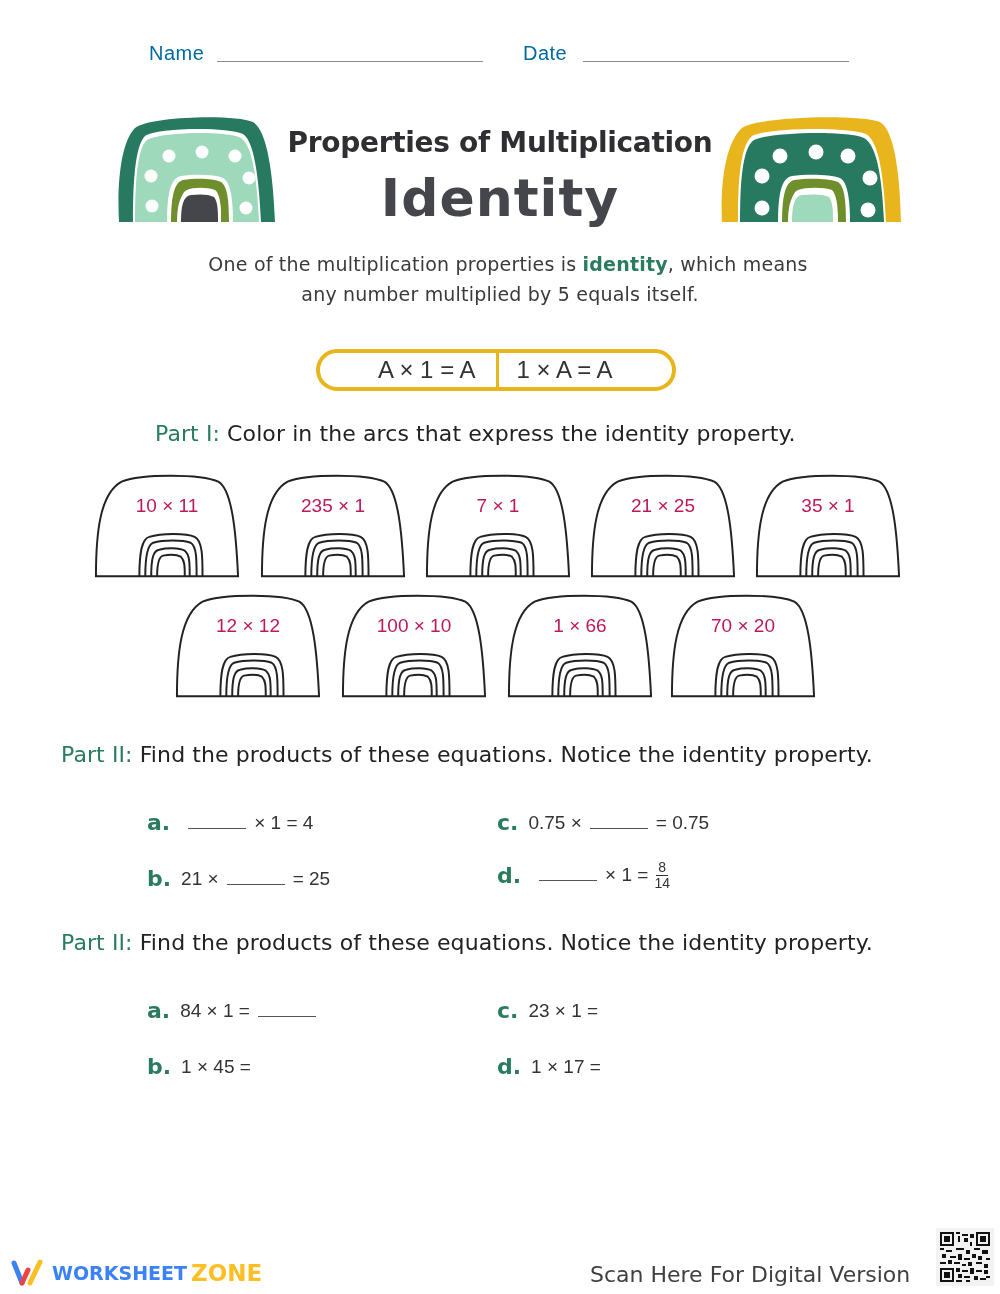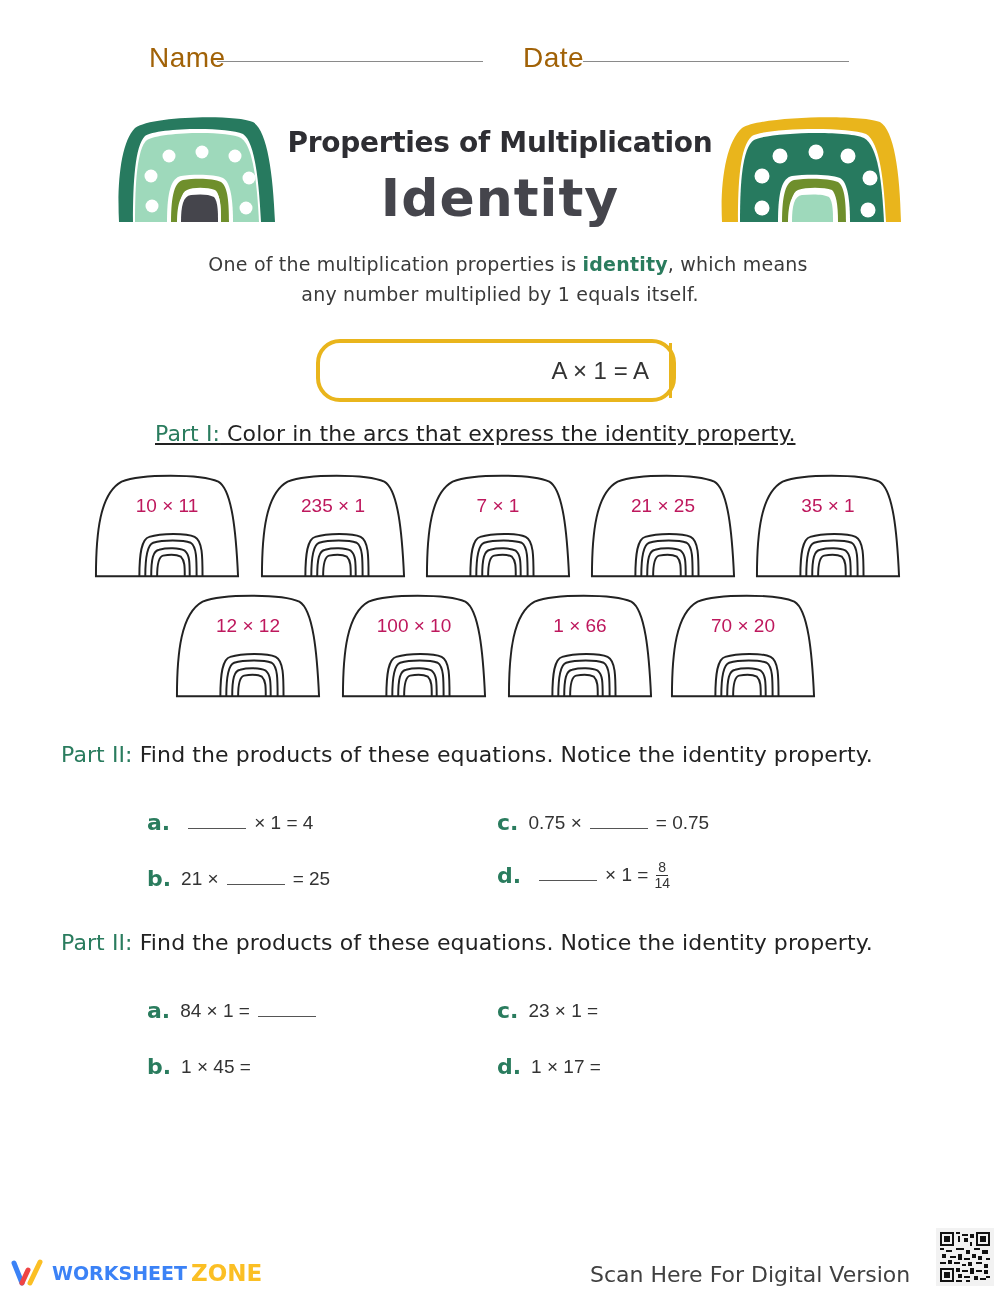--- a/index.html
+++ b/index.html
@@ -2,31 +2,31 @@
 <html><head>
 <meta charset="utf-8">
 <style>
   * { box-sizing: border-box; margin: 0; padding: 0; }
   html, body { width: 1000px; height: 1294px; background: #ffffff; overflow: hidden; }
   body { position: relative; font-family: "DejaVu Sans", sans-serif; color: #2f2f33; }
 
   .abs { position: absolute; }
 
   
-  .field-label { font-family: "Liberation Sans", sans-serif; font-size: 28px; color: #a16207; letter-spacing: 0.5px; }
+  .field-label { font-family: "Liberation Sans", sans-serif; font-size: 20px; color: #0369a1; letter-spacing: 0.5px; }
   .field-line { height: 0; border-bottom: 1.5px solid #8a8a8a; }
 
   
   .title-sub { left: 0; width: 1000px; top: 126px; text-align: center; font-family: "DejaVu Sans", sans-serif; font-size: 28px; font-weight: bold; color: #2e2e33; letter-spacing: -0.3px; }
   .title-main { left: 0; width: 1000px; top: 168px; text-align: center; font-family: "DejaVu Sans", sans-serif; font-size: 52px; font-weight: bold; color: #45454c; letter-spacing: 1px; }
 
   .intro { left: 0; width: 1000px; text-align: center; font-family: "DejaVu Sans", sans-serif; font-size: 19px; color: #3a3a3a; letter-spacing: 0.2px; }
   .intro .hl { color: #2a7c5e; font-weight: bold; }
 
-  .formula-box { left: 316px; top: 339px; width: 360px; height: 63px; border: 4px solid #e9b51c; border-radius: 24px; display: flex; justify-content: space-between; }
+  .formula-box { left: 316px; top: 349px; width: 360px; height: 42px; border: 4px solid #e9b51c; border-radius: 24px; display: flex; justify-content: space-between; }
   .formula-cell { flex: 1; display: flex; align-items: center; font-family: "Liberation Sans", sans-serif; font-size: 24px; color: #333; }
   .formula-cell.left { justify-content: flex-end; padding-right: 20px; border-right: 3px solid #e9b51c; }
   .formula-cell.right { justify-content: flex-start; padding-left: 18px; }
 
   .part-heading { font-family: "DejaVu Sans", sans-serif; font-size: 22px; color: #222; letter-spacing: 0.1px; white-space: nowrap; }
   .part-heading .tag { color: #2a7c5e; }
 
   .arc { width: 150px; height: 112px; }
   .arc-label { position: absolute; left: 0; width: 100%; top: 22px; text-align: center; font-family: "Liberation Sans", sans-serif; font-size: 19px; color: #be185d; }
 
@@ -82,27 +82,28 @@
   <path d="M68 110 C68 92 72 80 80 80 C92 78 106 78 112 82 C116 86 116 98 116 110 Z" fill="#fff"></path>
   <path d="M72 110 C72 94 74 84 82 83 C92 82 104 82 109 85 C113 90 113 100 113 110 Z" fill="#9ed9bb"></path>
 </svg>
 
 <div class="abs title-sub">Properties of Multiplication</div>
 <div class="abs title-main">Identity</div>
 
 <div class="abs intro" style="top:253px;padding-left:16px;">
   <span>One of the multiplication properties is </span><span class="hl">identity</span><span>, which means</span>
 </div>
-<div class="abs intro" style="top:283px;">any number multiplied by 1 equals itself.</div>
+<div class="abs intro" style="top:283px;">any number multiplied by 5 equals itself.</div>
 
 <div class="abs formula-box">
   <div class="formula-cell left">A × 1 = A</div>
-</div>
-
-<div class="abs part-heading" style="left:155px; top:421px;text-decoration:underline;">
+  <div class="formula-cell right">1 × A = A</div>
+</div>
+
+<div class="abs part-heading" style="left:155px; top:421px;">
   <span class="tag">Part I:</span><span> Color in the arcs that express the identity property.</span>
 </div>
 
 <svg width="0" height="0" style="position:absolute">
   <defs>
     <g id="arcshape" fill="none" stroke="#222" stroke-width="2">
       <path d="M4 104 C4 60 8 20 30 8 C50 0 110 0 128 8 C142 16 146 60 148 104 Z"></path>
       <path d="M48 104 C48 82 50 66 58 64 C70 60 96 60 104 64 C112 68 112 84 112 104"></path>
       <path d="M54 104 C54 84 56 72 62 70 C72 67 92 67 100 70 C106 74 106 86 106 104"></path>
       <path d="M60 104 C60 86 62 78 68 77 C76 75 88 75 94 78 C99 82 99 90 99 104"></path>

